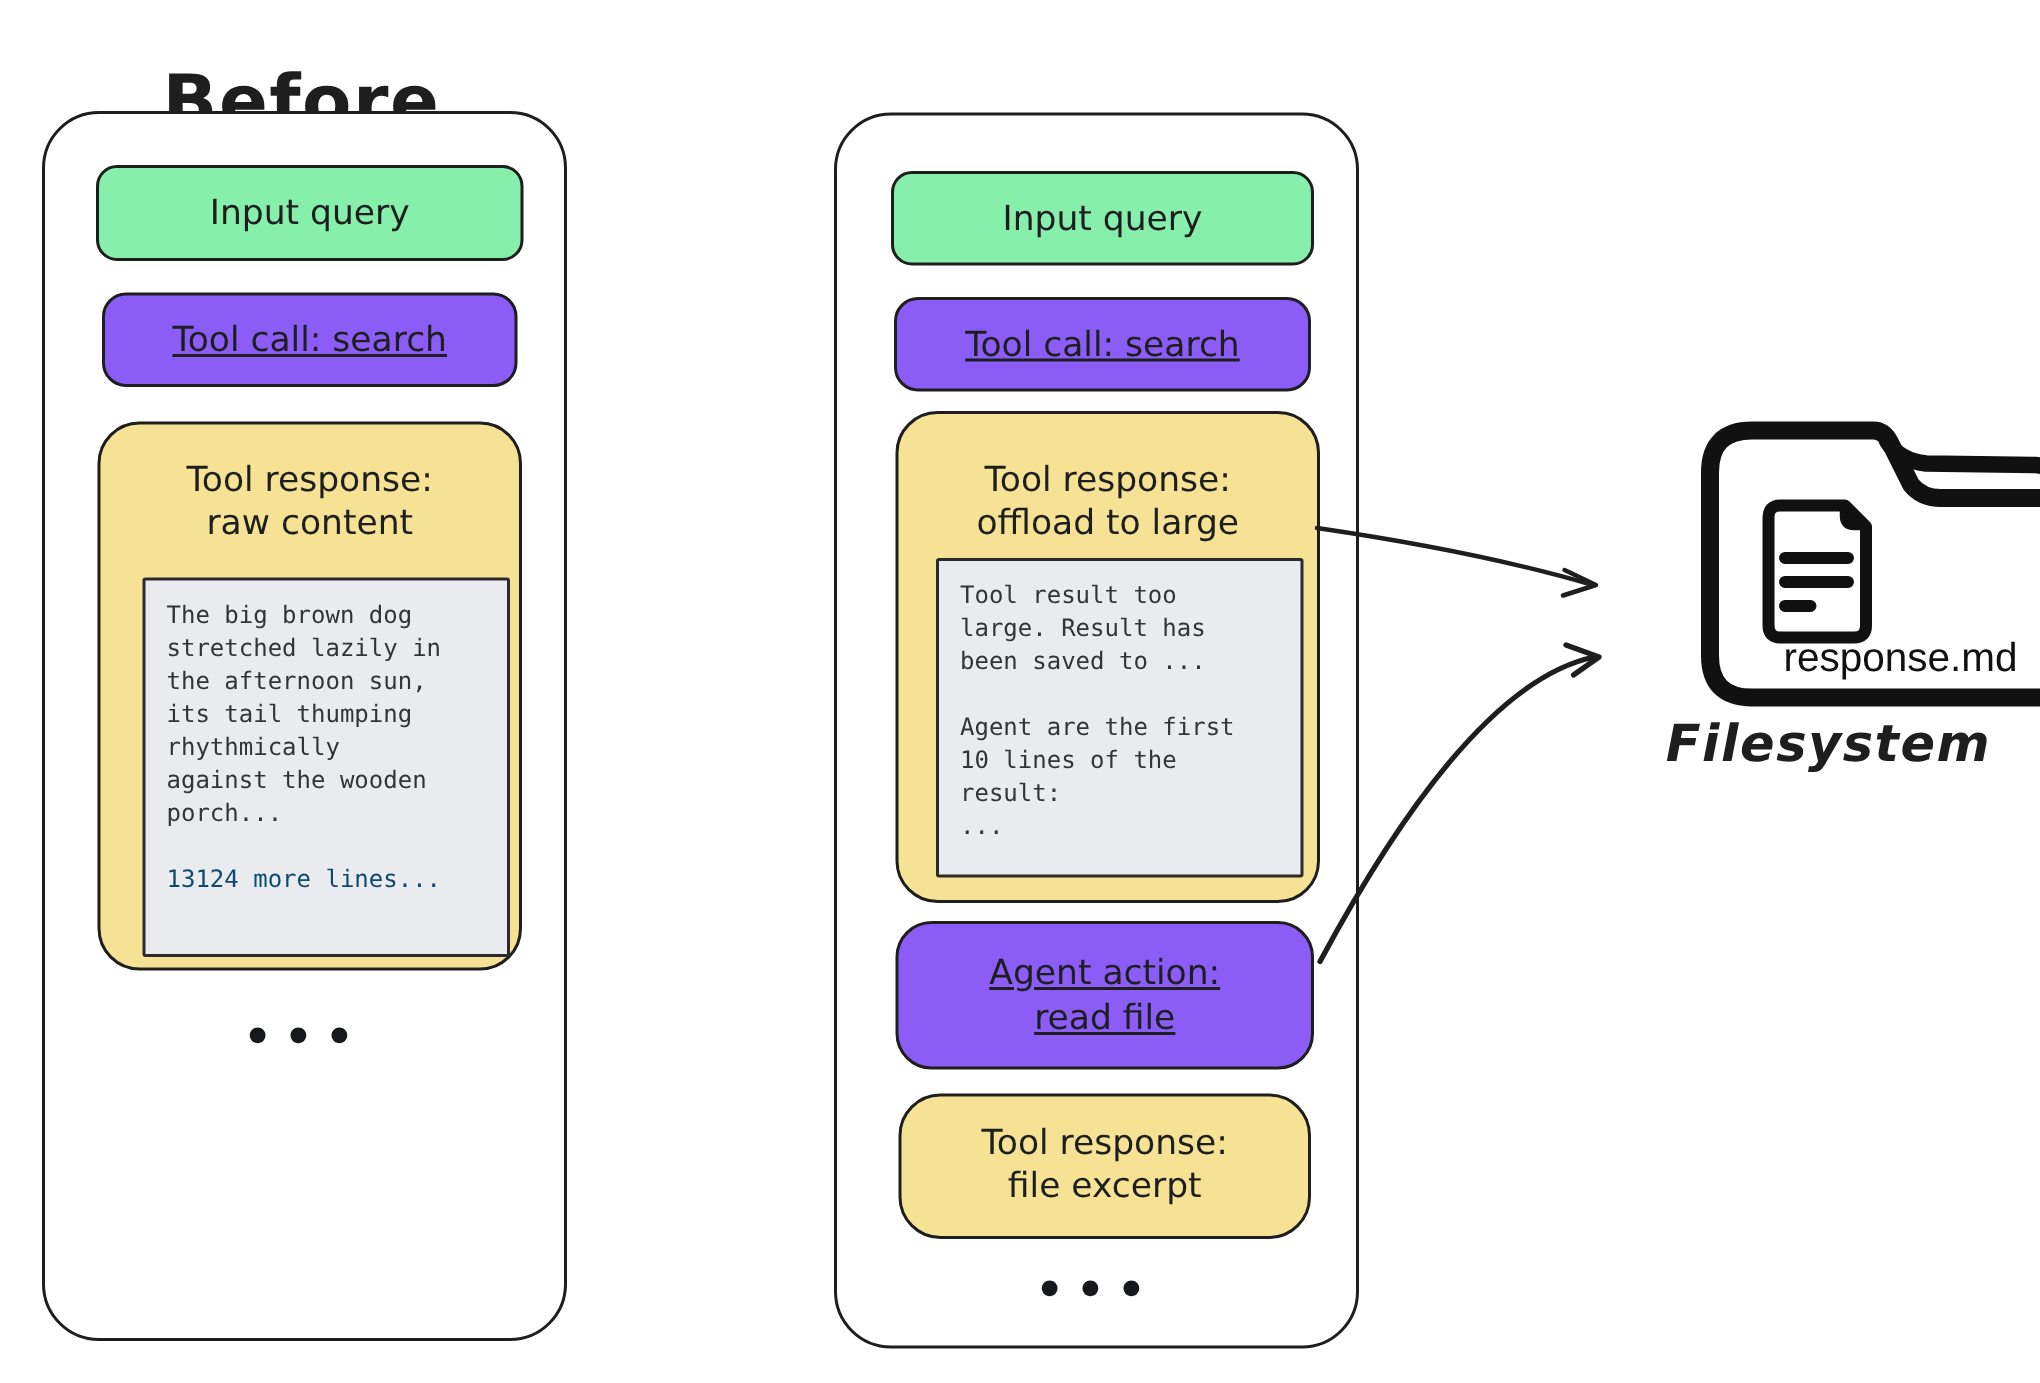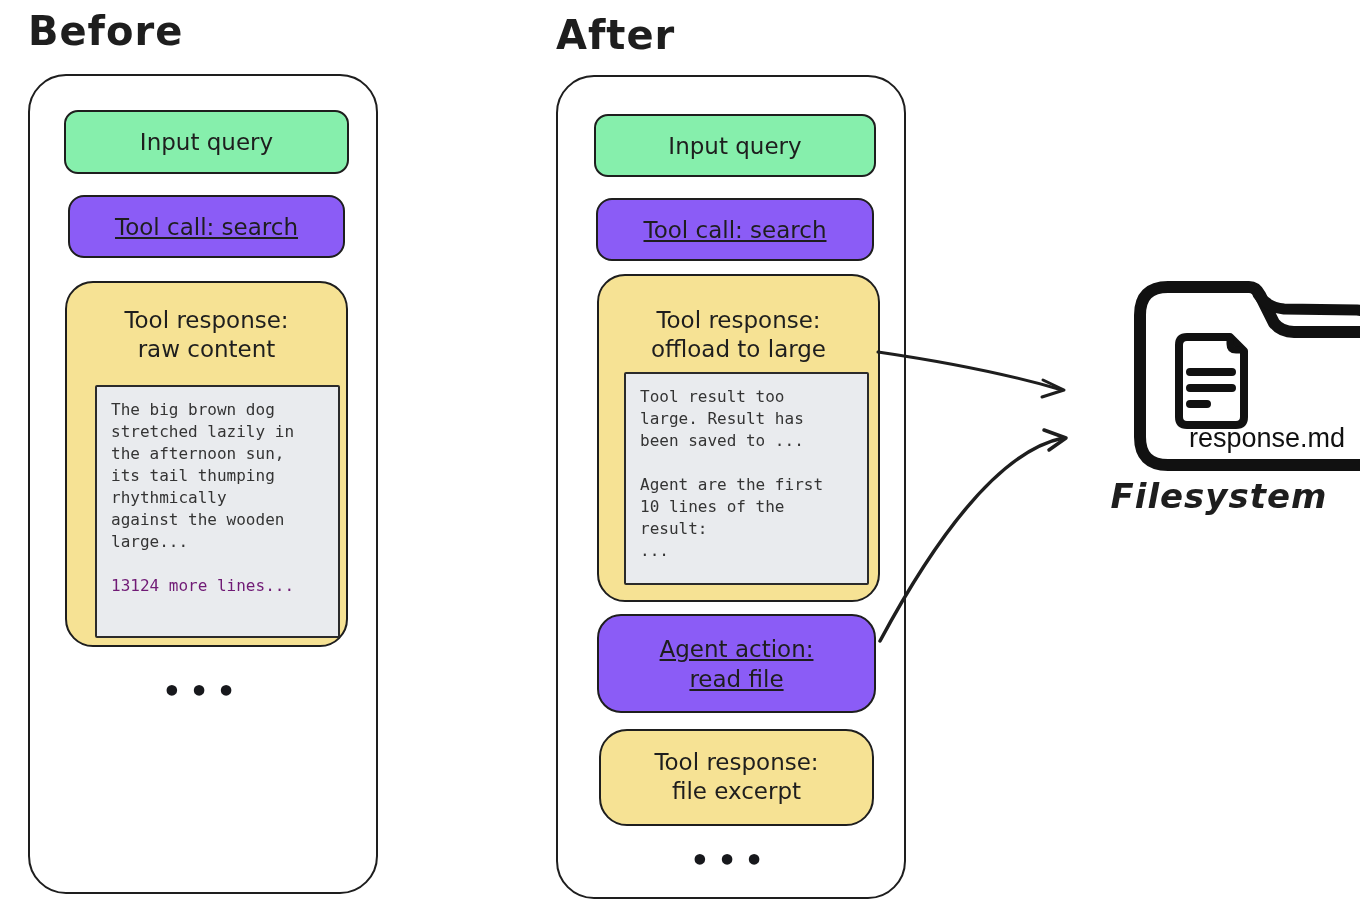--- a/index.html
+++ b/index.html
@@ -1,22 +1,22 @@
 <!DOCTYPE html>
 <html><head>
 <meta charset="utf-8">
 <style>
   html, body { margin:0; padding:0; background:#ffffff; }
   .stage {
     position:relative; width:1360px; height:922px; overflow:hidden;
     font-family:"DejaVu Sans", sans-serif; color:#1e1e1e;
   }
   .col-title {
-    position:absolute; 
-    font-size:40px; font-weight:700; letter-spacing:1px;
+    position:absolute; text-align:center;
+    font-size:48px; font-weight:700; letter-spacing:1px;margin-top:32px;
   }
   .panel {
     position:absolute; background:#ffffff;
     border:2.5px solid #1e1e1e; border-radius:38px;
   }
   .chip {
     position:absolute; display:flex; align-items:center; justify-content:center;
     border:2px solid #1e1e1e; font-size:23px; font-weight:500; text-align:center;
   }
   .chip.blue  { background:#86efac; border-radius:14px; }
@@ -30,21 +30,21 @@
     position:absolute; left:0; right:0; text-align:center;
     font-size:23px; font-weight:500; line-height:29px;
   }
   .code {
     position:absolute; background:#e9ebee; border:2px solid #2b2b2b; border-radius:2px;
     font-family:"DejaVu Sans Mono", monospace; font-size:16px; line-height:22px;
     color:#343434; padding:12px 6px 0 14px; overflow:hidden;
   }
   .code-line { min-height:22px; white-space:nowrap; }
   .code-gap  { height:22px; }
-  .red-line  { color:#701a75; margin-top:22px; white-space:nowrap; }
+  .red-line  { color:#0c4a6e; margin-top:22px; white-space:nowrap; }
   .dots {
     position:absolute; text-align:center; font-size:30px; font-weight:700;
     letter-spacing:8px; color:#17181c;
   }
   .overlay { position:absolute; left:0; top:0; pointer-events:none; z-index:10; }
   .folder-wrap { position:absolute; left:1134px; top:278px; width:262px; height:200px; }
   .file-name-svg {
     font-family:"Liberation Sans", sans-serif; font-size:27px; fill:#111111;
   }
   .fs-label {
@@ -74,29 +74,28 @@
         <div>Tool response:</div>
         <div>raw content</div>
       </div>
       <div class="code" style="left:28px; top:102px; width:221px; height:237px;">
         <div class="code-line">The big brown dog</div>
         <div class="code-line">stretched lazily in</div>
         <div class="code-line">the afternoon sun,</div>
         <div class="code-line">its tail thumping</div>
         <div class="code-line">rhythmically</div>
         <div class="code-line">against the wooden</div>
-        <div class="code-line">large...</div>
+        <div class="code-line">porch...</div>
         <div class="code-line red-line">13124 more lines...</div>
       </div>
     </div>
 
     <div class="dots" style="left:0; top:598px; width:100%;">•••</div>
   </div>
 
-  <div class="col-title" style="left:556px; top:12px; width:346px;">After</div>
 
   <div class="panel" style="left:556px; top:75px; width:346px; height:820px;">
 
     <div class="chip blue" style="left:36px; top:37px; width:278px; height:59px;">
       <span>Input query</span>
     </div>
 
     <div class="chip green" style="left:38px; top:121px; width:274px; height:59px;">
       <span>Tool call: search</span>
     </div>

